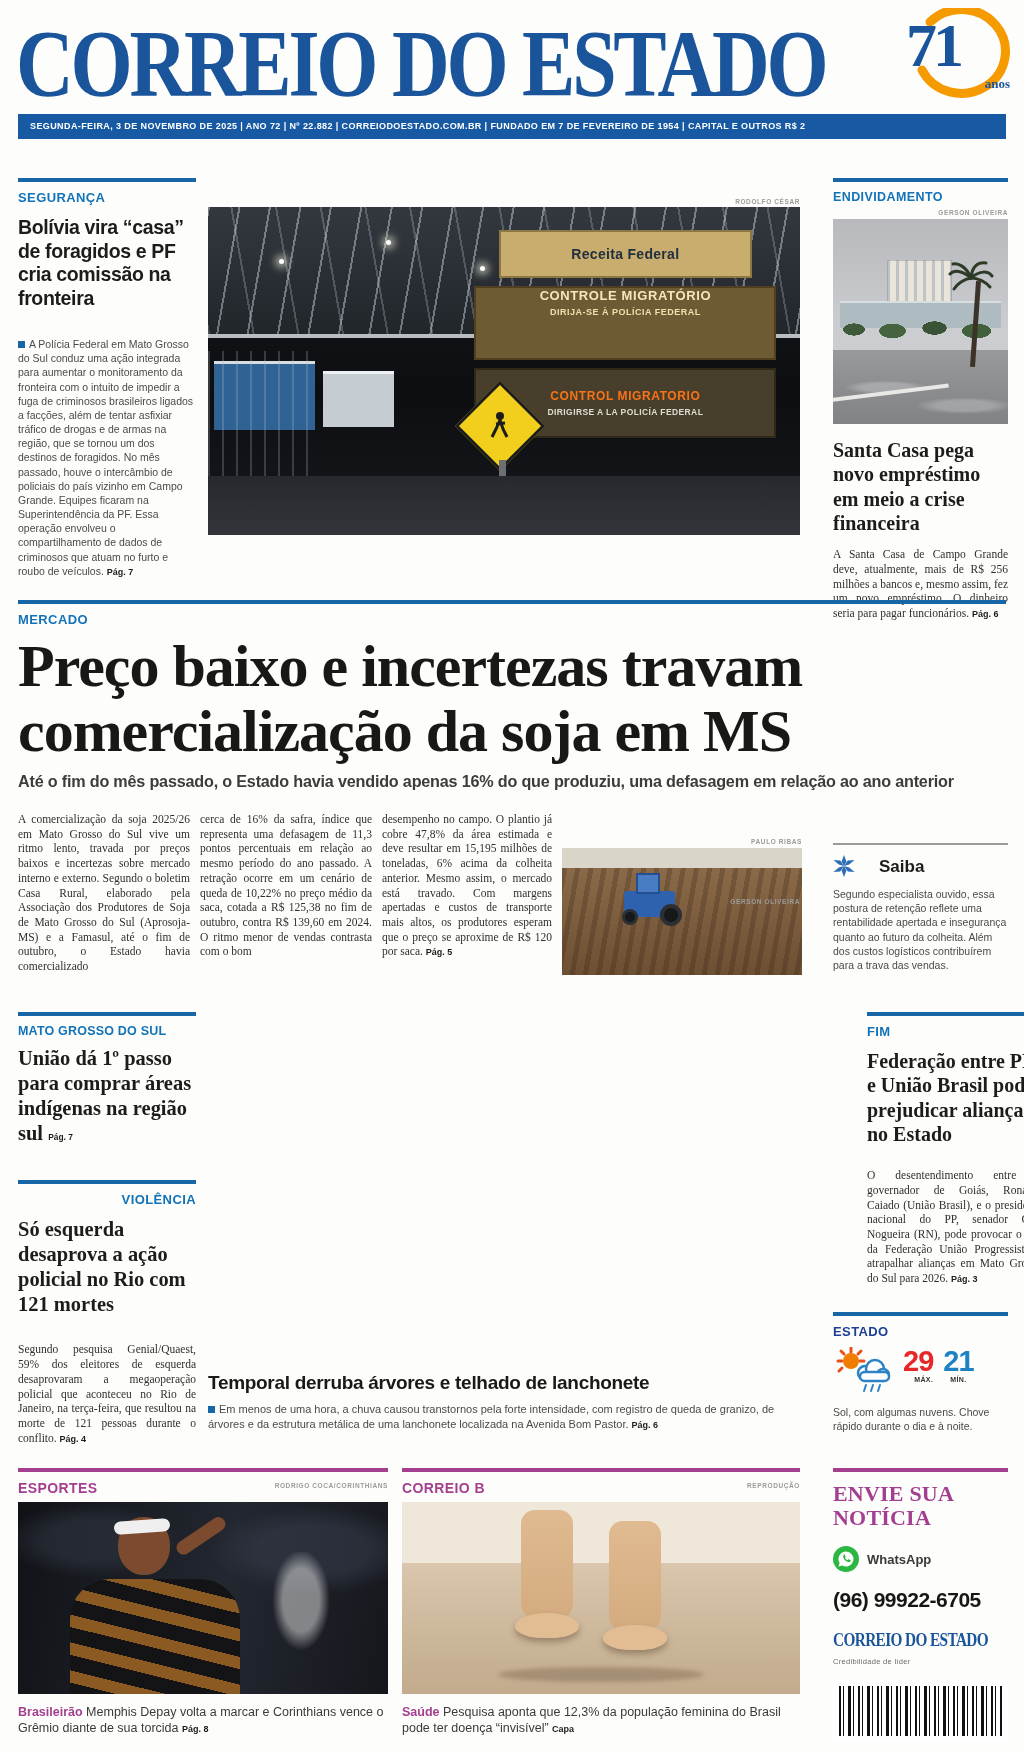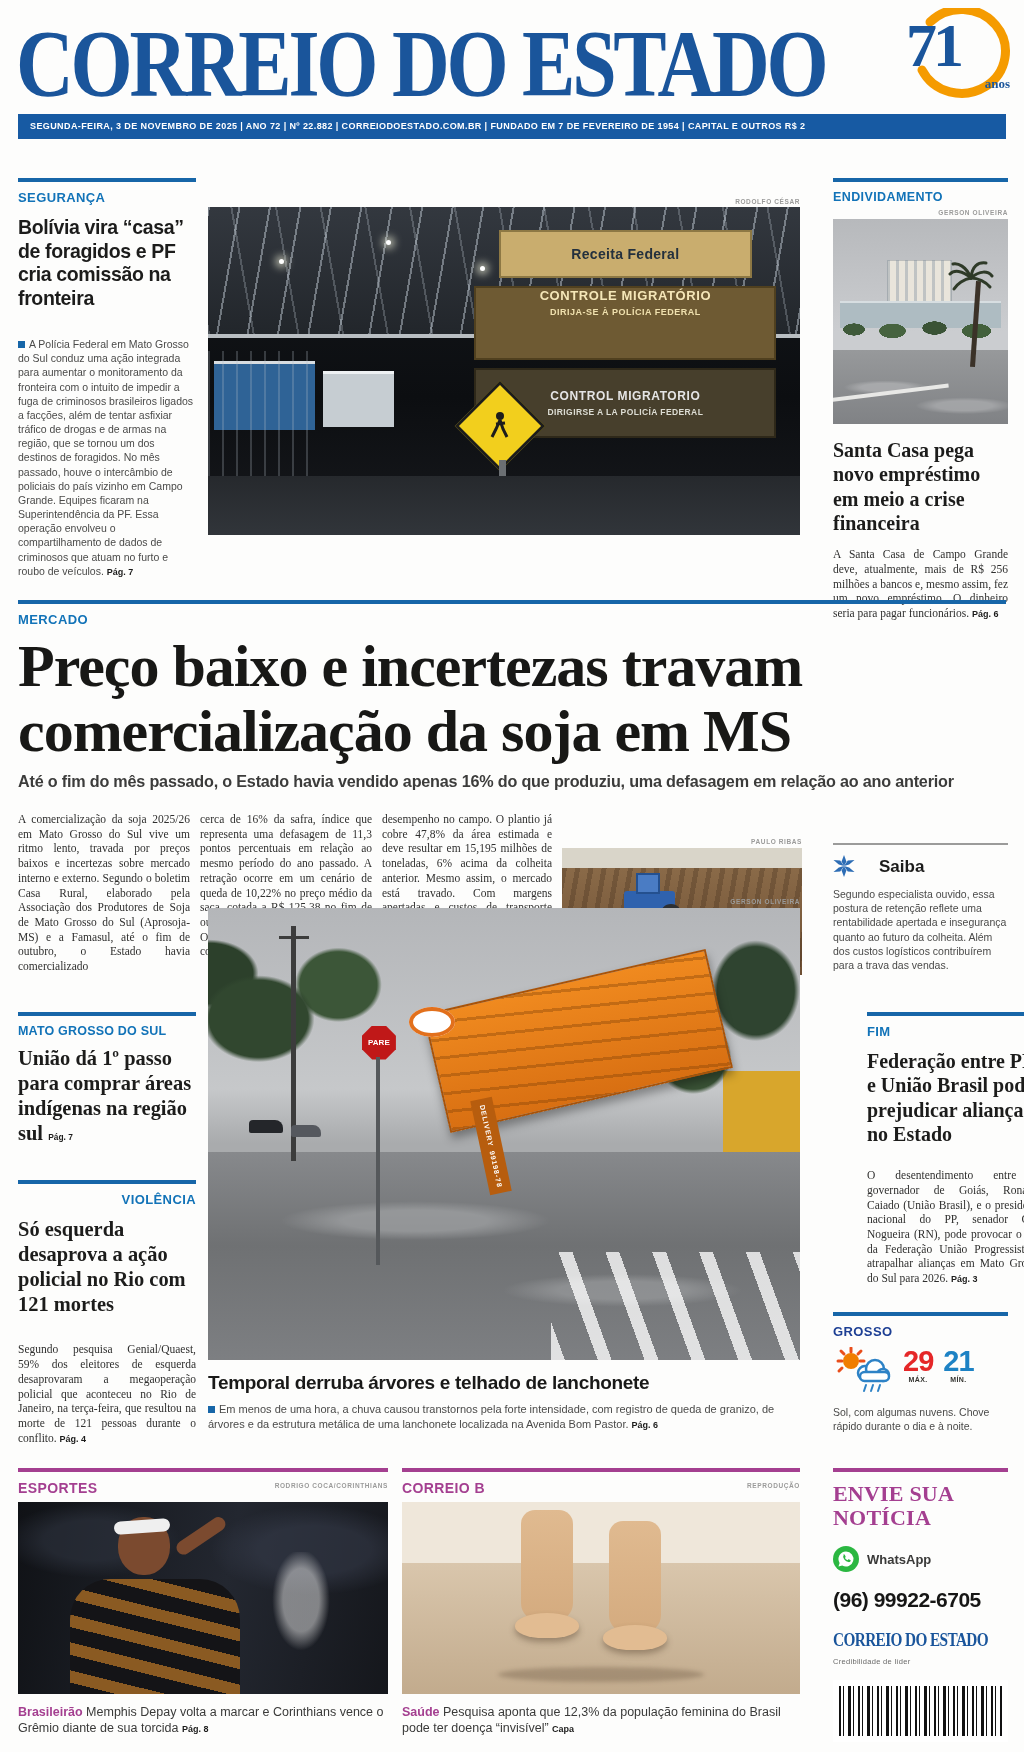--- a/index.html
+++ b/index.html
@@ -68,21 +68,21 @@
     background:#c9ad6e; color:#23303d; display:flex; align-items:center; justify-content:center;
     font-weight:700; font-size:14px; letter-spacing:.3px; border:2px solid #8d7844;}
   .ph-mig .s-mid{ position:absolute; left:0; top:26%; width:100%; height:34%;
     background:#6e5a33; border:2px solid #50401f; display:flex; flex-direction:column;
     align-items:center; gap:4px;}
   .ph-mig .s-mid .l1{ color:#f5e7b8; font-weight:800; font-size:13px; letter-spacing:.6px;}
   .ph-mig .s-mid .l2{ color:#efe0ae; font-weight:700; font-size:9px; letter-spacing:.5px;}
   .ph-mig .s-low{ position:absolute; left:0; top:64%; width:100%; height:32%;
     background:#473f2c; border:2px solid #2e2819; display:flex; flex-direction:column;
     align-items:center; justify-content:center; gap:4px;}
-  .ph-mig .s-low .l1{ color:#e5e5e5; font-weight:800; font-size:12px; letter-spacing:.6px;}
+  .ph-mig .s-low .l1{ color:#f97316; font-weight:800; font-size:12px; letter-spacing:.6px;}
   .ph-mig .s-low .l2{ color:#ddddd4; font-weight:700; font-size:8.5px; letter-spacing:.4px;}
   .ph-mig .ped{ position:absolute; left:44%; top:57%; width:64px; height:64px;
     background:#f2cf1d; border:3px solid #1c1c1c; transform:rotate(45deg);
     display:flex; align-items:center; justify-content:center;}
   .ph-mig .ped svg{ transform:rotate(-45deg);}
   .ph-mig .pole{ position:absolute; left:49.2%; top:77%; width:7px; height:23%; background:#6b6f73;}
   .ph-mig .ground{ position:absolute; left:0; bottom:0; width:100%; height:18%;
     background:linear-gradient(#26292d,#31353a);}
   .ph-mig .fence{ position:absolute; left:0; top:44%; width:19%; height:40%; opacity:.5;
     background:repeating-linear-gradient(90deg, rgba(180,190,200,.5) 0 2px, transparent 2px 14px);}
@@ -334,54 +334,33 @@
   </div>
 
   <div class="abs" style="left:18px; top:1180px; width:178px;">
     <div class="rule4"></div>
     <div class="kicker" style="margin-top:8px;text-align:right;">VIOLÊNCIA</div>
     <div class="h-serif fit" style="margin-top:10px; font-size:22px;">Só esquerda desaprova a ação policial no Rio com 121 mortes</div>
     <p class="body-serif" style="margin-top:26px;"><span>Segundo pesquisa Genial/Quaest, 59% dos eleitores de esquerda desaprovaram a megaoperação policial que aconteceu no Rio de Janeiro, na terça-feira, que resultou na morte de 121 pessoas durante o conflito.</span> <span class="pageref">Pág. 4</span></p>
   </div>
 
   <div class="abs credit" style="left:208px; top:898px; width:592px; text-align:right;">GERSON OLIVEIRA</div>
-  <div class="photo ph-st" style="left:208px; top:908px; width:592px; height:452px;">
-    <div class="bldgY"></div>
-    <div class="treeL"></div>
-    <div class="treeR"></div>
-    <div class="street"></div>
-    <div class="wet"></div>
-    <div class="cross"></div>
-    <div class="pole2"></div>
-    <div class="car" style="left:7%; top:47%; width:34px; height:13px; background:#24262a;"></div>
-    <div class="car" style="left:14%; top:48%; width:30px; height:12px; background:#55585e;"></div>
-    <div class="roof">
-        <i></i>
-      </div>
-    <div class="logo"></div>
-    <div class="dstrip">
-      <span>DELIVERY</span>
-      <span>99198-78</span>
-    </div>
-    <div class="stop">PARE</div>
-    <div class="spole"></div>
-  </div>
   <div class="abs" style="left:208px; top:1372px; width:592px; font-weight:800; font-size:19px; color:#191918; letter-spacing:-.3px;">Temporal derruba árvores e telhado de lanchonete</div>
   <p class="abs body-sans" style="left:208px; top:1402px; width:592px; font-size:11px;"><span class="sq"></span><span>Em menos de uma hora, a chuva causou transtornos pela forte intensidade, com registro de queda de granizo, de árvores e da estrutura metálica de uma lanchonete localizada na Avenida Bom Pastor.</span> <span class="pageref">Pág. 6</span></p>
 
   <div class="abs" style="left:867px; top:1012px; width:175px;">
     <div class="rule4"></div>
     <div class="kicker" style="margin-top:8px;">FIM</div>
     <div class="h-serif fit" style="margin-top:10px; font-size:21.5px;">Federação entre PP e União Brasil pode prejudicar alianças no Estado</div>
     <p class="body-serif" style="margin-top:22px;"><span>O desentendimento entre o governador de Goiás, Ronaldo Caiado (União Brasil), e o presidente nacional do PP, senador Ciro Nogueira (RN), pode provocar o fim da Federação União Progressista e atrapalhar alianças em Mato Grosso do Sul para 2026.</span> <span class="pageref">Pág. 3</span></p>
   </div>
 
   <div class="abs" style="left:833px; top:1312px; width:175px;">
     <div class="rule4"></div>
-    <div class="kicker" style="margin-top:8px; color:#1d3f94;">GROSSO</div>
+    <div class="kicker" style="margin-top:8px; color:#1d3f94;">ESTADO</div>
     <div style="display:flex; align-items:flex-start; gap:10px; margin-top:8px;">
       <svg width="60" height="48" viewBox="0 0 60 48">
         <g stroke="#e94e1b" stroke-width="3" stroke-linecap="round">
           <line x1="18" y1="1" x2="18" y2="5"></line>
             <line x1="5" y1="14" x2="9" y2="14"></line>
           <line x1="8" y1="4" x2="11" y2="7"></line>
             <line x1="28" y1="4" x2="25" y2="7"></line>
           <line x1="6" y1="24" x2="9" y2="21"></line>
             <line x1="31" y1="14" x2="27" y2="14"></line>
         </g>
@@ -391,21 +370,21 @@
             <circle cx="42" cy="22" r="9"></circle>
             <circle cx="50" cy="28" r="6"></circle>
           <rect x="27" y="25" width="29" height="9" rx="4.5"></rect>
         </g>
         <g stroke="#2d82c6" stroke-width="2" stroke-linecap="round">
           <line x1="33" y1="38" x2="31" y2="44"></line>
             <line x1="40" y1="38" x2="38" y2="44"></line>
           <line x1="47" y1="38" x2="45" y2="44"></line>
         </g>
       </svg>
-      <div style="text-align:center;">
+      <div style="text-align:right;">
         <div class="tempo-num" style="color:#e52728;">29</div>
         <div class="tempo-lab">MÁX.</div>
       </div>
       <div style="text-align:center;">
         <div class="tempo-num" style="color:#1d82c4;">21</div>
         <div class="tempo-lab">MÍN.</div>
       </div>
     </div>
     <p class="body-sans" style="margin-top:10px; font-size:10.5px;">Sol, com algumas nuvens. Chove rápido durante o dia e à noite.</p>
   </div>

